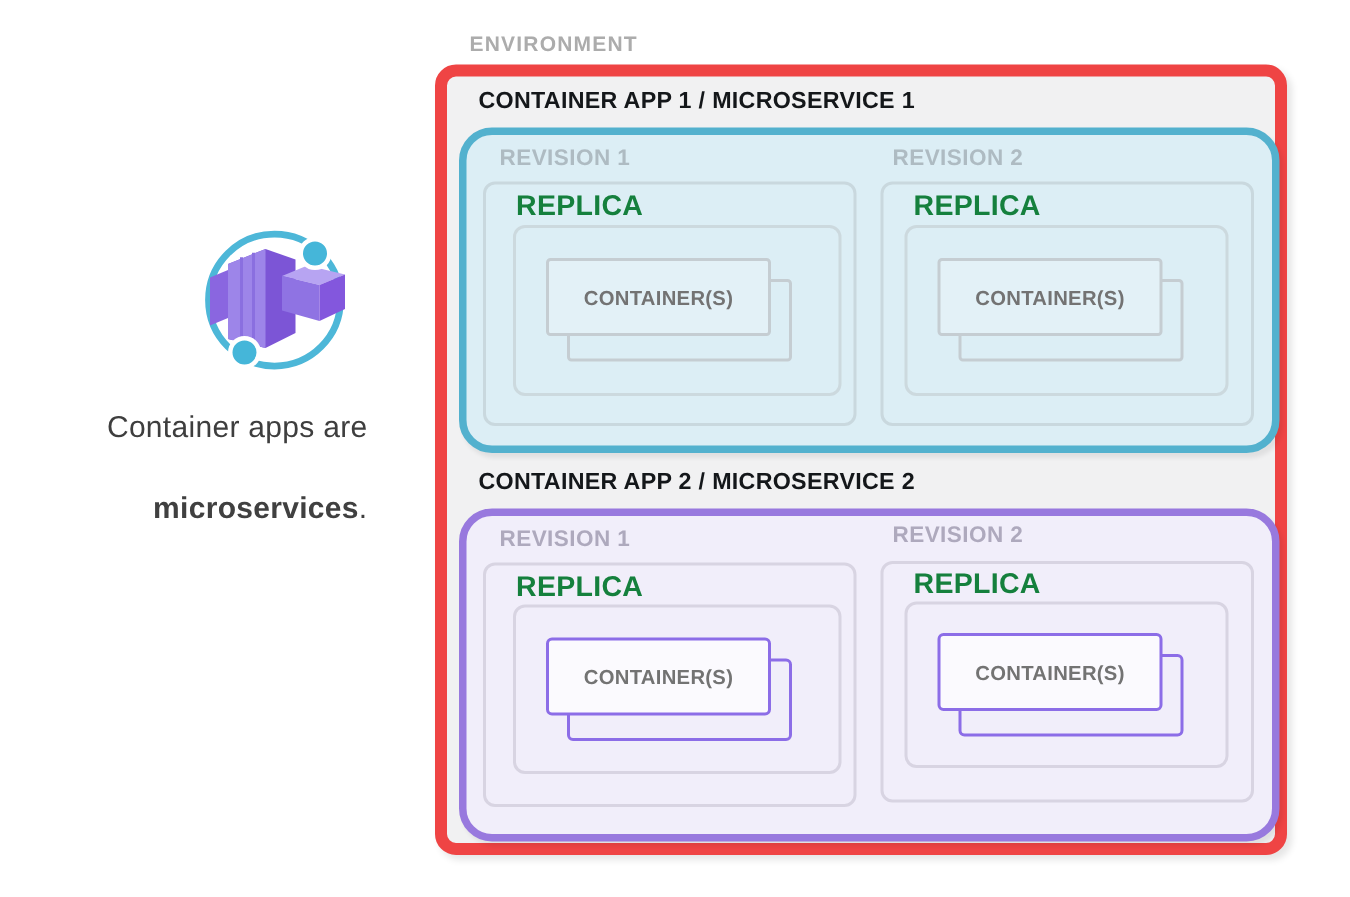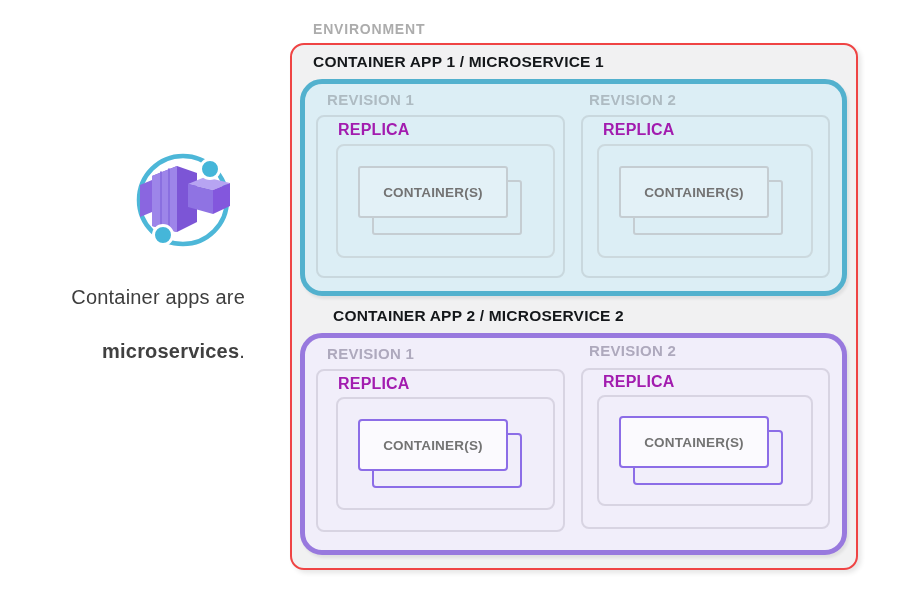--- a/index.html
+++ b/index.html
@@ -8,50 +8,49 @@
     font-family:"Liberation Sans", sans-serif;
   }
   #canvas *{box-sizing:border-box;}
   .abs{position:absolute;}
 
   
   .caption{
     position:absolute;left:20px;top:272px;width:225px;
     text-align:right;font-size:20px;line-height:27px;color:#3e3e3e;
     letter-spacing:0.2px;
-    margin-top:12px;
   }
   .caption .bold{font-weight:700;color:#404040;}
 
   
   .env-label{
     position:absolute;left:313px;top:21px;
     font-size:14px;font-weight:700;letter-spacing:0.8px;color:#acacac;
   }
   .env-box{
     position:absolute;left:290px;top:43px;width:568px;height:527px;
-    background:#f1f1f2;border:2px solid #ef4444;border-radius:14px;
+    background:#f1f1f2;border:8px solid #ef4444;border-radius:14px;
     box-shadow:3px 3px 5px rgba(0,0,0,0.10);
   }
   .app-title{
     position:absolute;font-size:15.5px;font-weight:700;color:#14171a;letter-spacing:0.2px;
   }
   .app-box{position:absolute;border-radius:22px;box-shadow:2px 3px 3px rgba(0,0,0,0.07);}
   .app-box.teal{border:5px solid #53b1ce;background:#dceef5;}
   .app-box.purple{border:5px solid #9879de;background:#f1eefa;}
 
   .rev-label{position:absolute;font-size:15px;font-weight:700;letter-spacing:0.3px;}
   .teal .rev-label{color:#aebbc2;}
   .purple .rev-label{color:#aea9bd;}
 
   .rev-box{position:absolute;border-radius:8px;}
   .teal .rev-box{border:2px solid #c9d8de;}
   .purple .rev-box{border:2px solid #d8d4e2;}
 
-  .replica-label{position:absolute;font-size:16px;font-weight:700;color:#a21caf;letter-spacing:0.2px;}
+  .replica-label{position:absolute;font-size:19px;font-weight:700;color:#15803d;letter-spacing:0.2px;}
   .replica-box{position:absolute;border-radius:8px;}
   .teal .replica-box{border:2px solid #ccd9de;}
   .purple .replica-box{border:2px solid #d8d4e2;}
 
   .cbox{position:absolute;display:flex;align-items:center;justify-content:center;}
   .teal .cbox{border:2px solid #c5cdd2;border-radius:3px;}
   .teal .cbox.back{background:#dceef5;}
   .teal .cbox.front{background:#e3f1f7;}
   .purple .cbox{border:2.5px solid #8c6de7;border-radius:4px;}
   .purple .cbox.back{background:#f1eefa;}
@@ -113,21 +112,21 @@
         <div class="replica-label" style="left:20px;top:4px;">REPLICA</div>
         <div class="replica-box" style="left:14px;top:27px;width:216px;height:114px;">
           <div class="cbox back" style="left:34px;top:34px;width:150px;height:55px;"></div>
           <div class="cbox front" style="left:20px;top:20px;width:150px;height:52px;">
             <span class="container-label">CONTAINER(S)</span>
           </div>
         </div>
       </div>
     </div>
 
-    <div class="app-title" style="left:21px;top:262px;margin-left:20px;">CONTAINER APP 2 / MICROSERVICE 2</div>
+    <div class="app-title" style="left:21px;top:262px;">CONTAINER APP 2 / MICROSERVICE 2</div>
 
     <div class="app-box purple" style="left:8px;top:288px;width:547px;height:222px;">
 
       <div class="rev-label" style="left:22px;top:7px;">REVISION 1</div>
       <div class="rev-label" style="left:284px;top:4px;">REVISION 2</div>
 
       <div class="rev-box" style="left:11px;top:31px;width:249px;height:163px;">
         <div class="replica-label" style="left:20px;top:4px;">REPLICA</div>
         <div class="replica-box" style="left:18px;top:26px;width:219px;height:113px;">
           <div class="cbox back" style="left:34px;top:34px;width:150px;height:55px;"></div>

